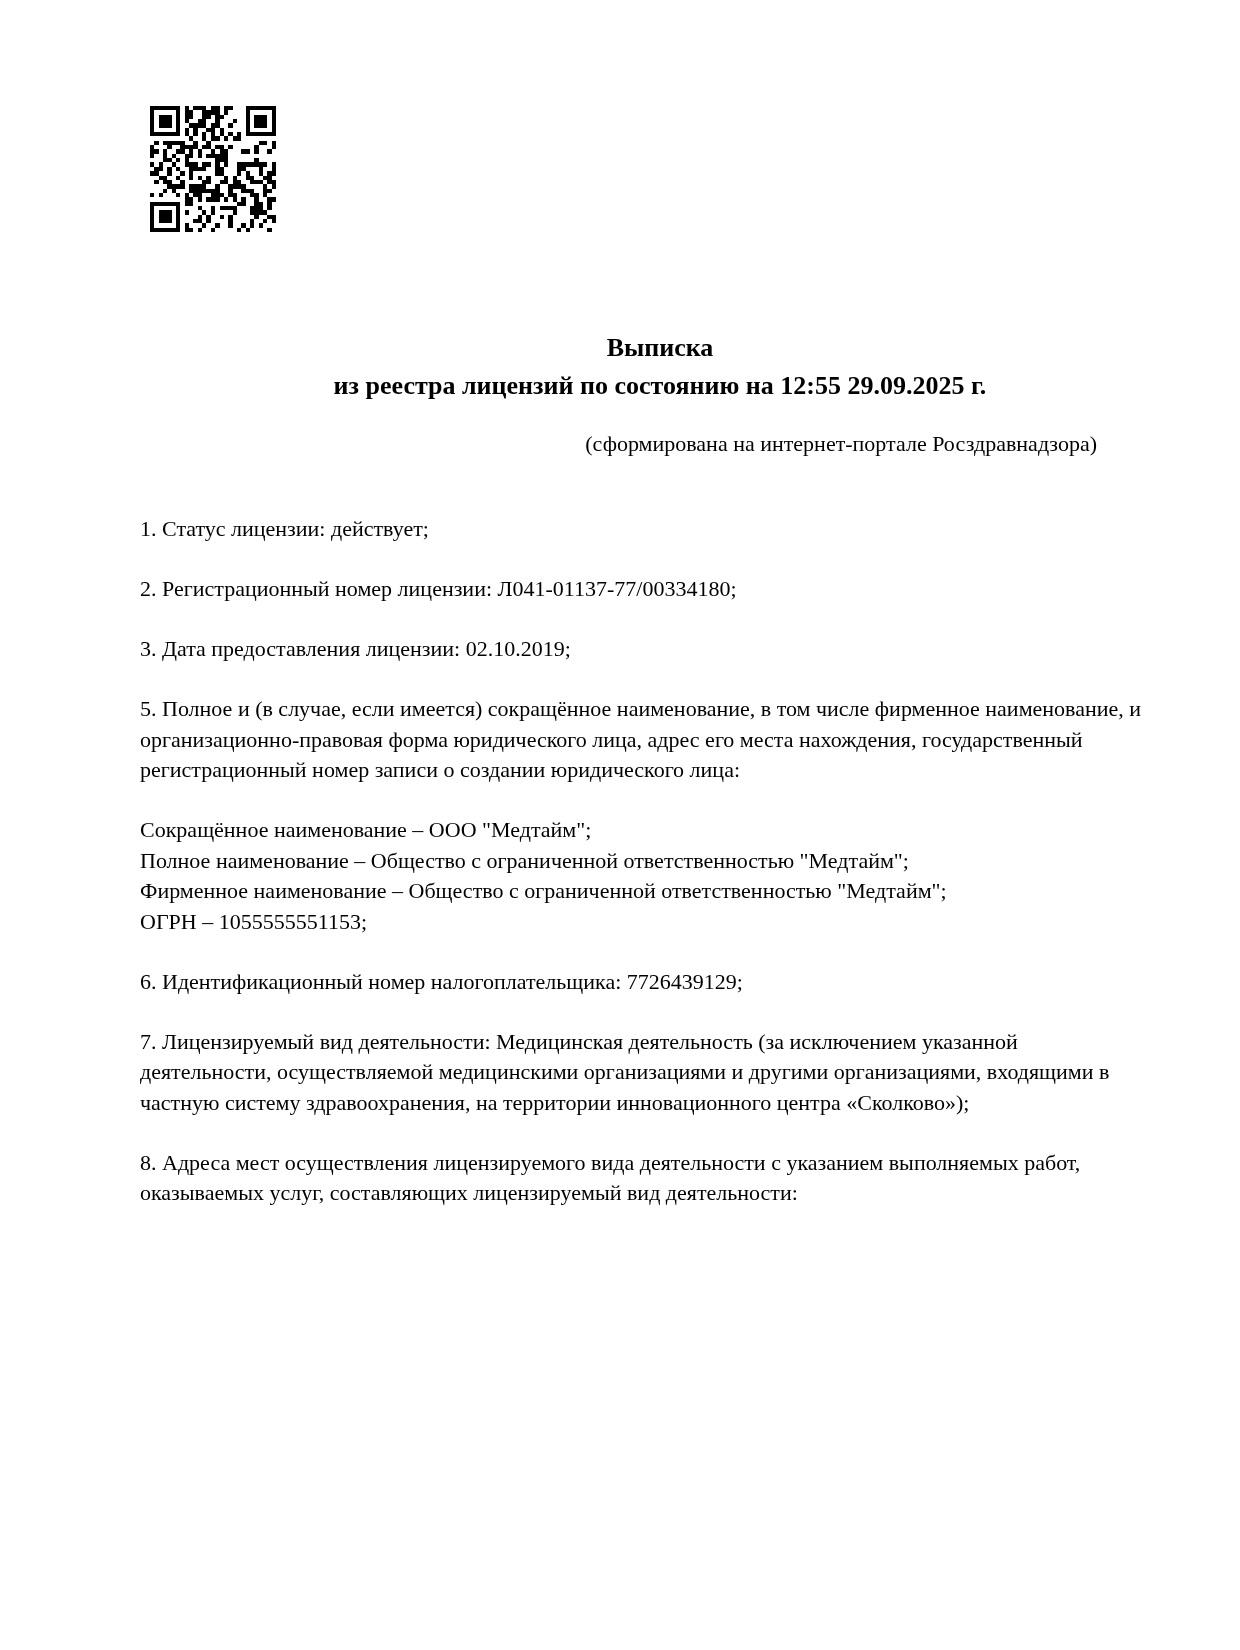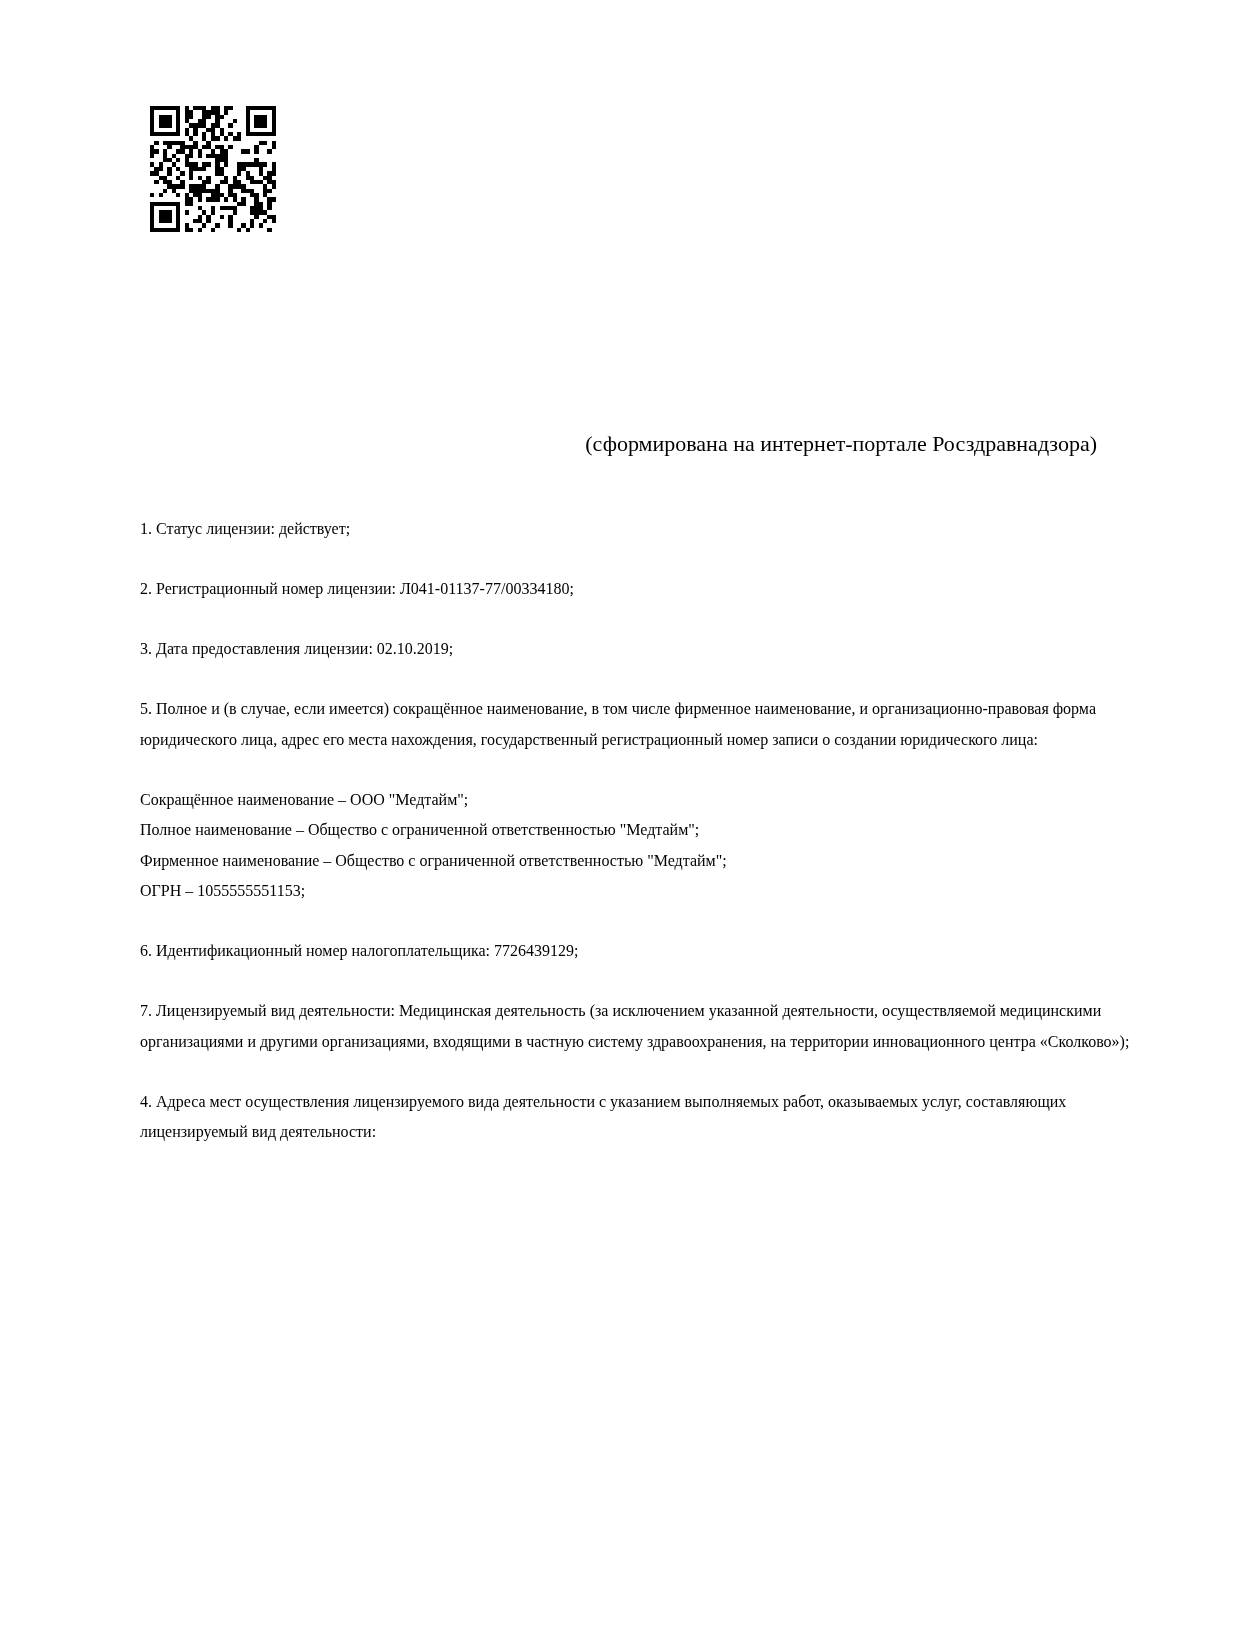--- a/index.html
+++ b/index.html
@@ -49,21 +49,21 @@
     text-align: right;
     font-size: 22px;
     line-height: 24px;
     color: #000000;
   }
   .doc-body {
     position: absolute;
     left: 140px;
     top: 514px;
     width: 1005px;
-    font-size: 16px;
+    font-size: 22px;
     line-height: 30.5px;
     color: #000000;
     text-align: left;
   }
   .para {
     margin: 0 0 29.5px 0;
   }
   .para:last-child {
     margin-bottom: 0;
   }
@@ -462,20 +462,24 @@
         <rect x="8" y="28" width="1" height="1"></rect>
         <rect x="9" y="28" width="1" height="1"></rect>
         <rect x="11" y="28" width="1" height="1"></rect>
         <rect x="14" y="28" width="1" height="1"></rect>
         <rect x="20" y="28" width="1" height="1"></rect>
         <rect x="22" y="28" width="1" height="1"></rect>
         <rect x="27" y="28" width="1" height="1"></rect>
       </svg>
   </div>
 
+  <div class="title-block">
+    <div>Выписка</div>
+    <div>из реестра лицензий по состоянию на 12:55 29.09.2025 г.</div>
+  </div>
 
   <div class="subtitle">(сформирована на интернет-портале Росздравнадзора)</div>
 
   <div class="doc-body" id="doc-body">
       <div class="para">
         <div class="line">1. Статус лицензии: действует;</div>
       </div>
       <div class="para">
         <div class="line">2. Регистрационный номер лицензии: Л041-01137-77/00334180;</div>
       </div>
@@ -491,17 +495,17 @@
         <div class="line">Фирменное наименование – Общество с ограниченной ответственностью "Медтайм";</div>
         <div class="line">ОГРН – 1055555551153;</div>
       </div>
       <div class="para">
         <div class="line">6. Идентификационный номер налогоплательщика: 7726439129;</div>
       </div>
       <div class="para">
         <div class="line">7. Лицензируемый вид деятельности: Медицинская деятельность (за исключением указанной деятельности, осуществляемой медицинскими организациями и другими организациями, входящими в частную систему здравоохранения, на территории инновационного центра «Сколково»);</div>
       </div>
       <div class="para">
-        <div class="line">4. Адреса мест осуществления лицензируемого вида деятельности с указанием выполняемых работ, оказываемых услуг, составляющих лицензируемый вид деятельности:</div>
+        <div class="line">8. Адреса мест осуществления лицензируемого вида деятельности с указанием выполняемых работ, оказываемых услуг, составляющих лицензируемый вид деятельности:</div>
       </div>
     </div>
 
 </div>
 
 </body></html>

